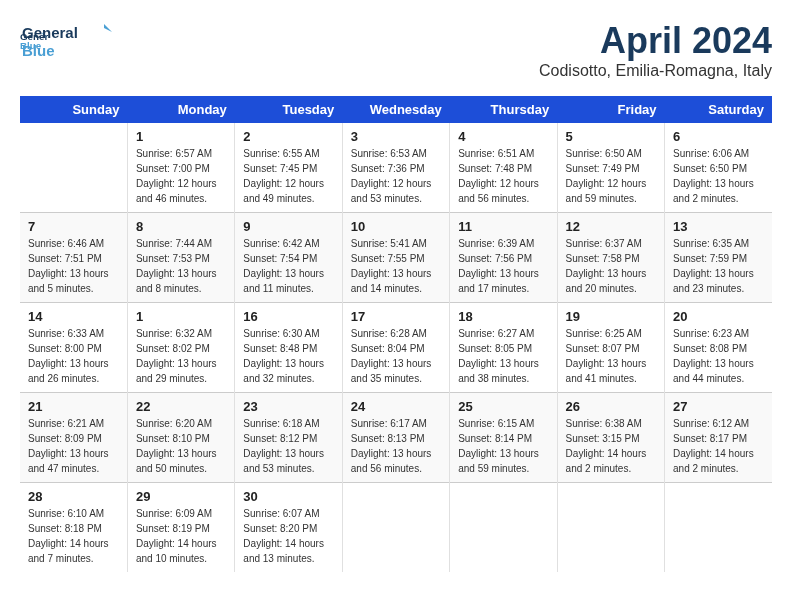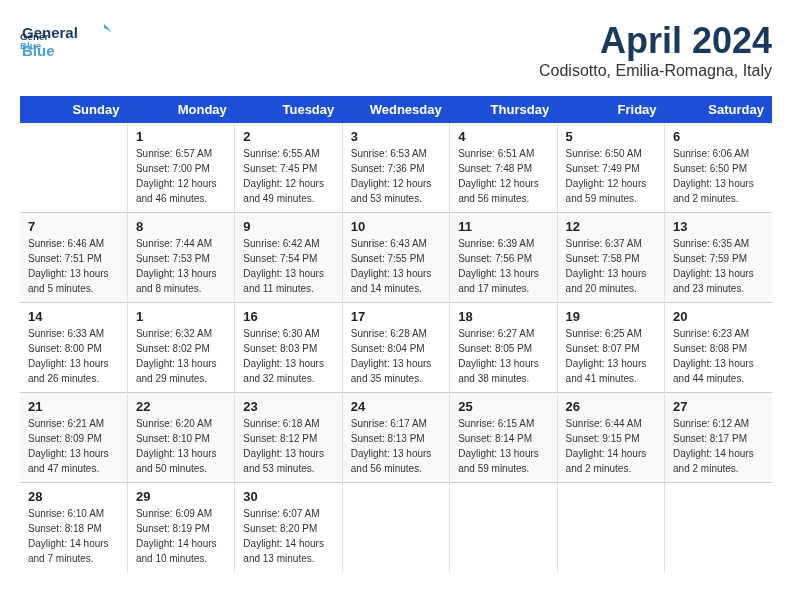--- a/index.html
+++ b/index.html
@@ -194,21 +194,21 @@
           <span class="day-num">9</span>
           <div class="day-detail">
             <div>Sunrise: 6:42 AM</div>
             <div>Sunset: 7:54 PM</div>
             <div>Daylight: 13 hours and 11 minutes.</div>
           </div>
         </td>
         <td>
           <span class="day-num">10</span>
           <div class="day-detail">
-            <div>Sunrise: 6:43 AM</div>
+            <div>Sunrise: 5:41 AM</div>
             <div>Sunset: 7:55 PM</div>
             <div>Daylight: 13 hours and 14 minutes.</div>
           </div>
         </td>
         <td>
           <span class="day-num">11</span>
           <div class="day-detail">
             <div>Sunrise: 6:39 AM</div>
             <div>Sunset: 7:56 PM</div>
             <div>Daylight: 13 hours and 17 minutes.</div>
@@ -245,21 +245,21 @@
           <div class="day-detail">
             <div>Sunrise: 6:32 AM</div>
             <div>Sunset: 8:02 PM</div>
             <div>Daylight: 13 hours and 29 minutes.</div>
           </div>
         </td>
         <td>
           <span class="day-num">16</span>
           <div class="day-detail">
             <div>Sunrise: 6:30 AM</div>
-            <div>Sunset: 8:03 PM</div>
+            <div>Sunset: 8:48 PM</div>
             <div>Daylight: 13 hours and 32 minutes.</div>
           </div>
         </td>
         <td>
           <span class="day-num">17</span>
           <div class="day-detail">
             <div>Sunrise: 6:28 AM</div>
             <div>Sunset: 8:04 PM</div>
             <div>Daylight: 13 hours and 35 minutes.</div>
           </div>
@@ -326,22 +326,22 @@
           <span class="day-num">25</span>
           <div class="day-detail">
             <div>Sunrise: 6:15 AM</div>
             <div>Sunset: 8:14 PM</div>
             <div>Daylight: 13 hours and 59 minutes.</div>
           </div>
         </td>
         <td>
           <span class="day-num">26</span>
           <div class="day-detail">
-            <div>Sunrise: 6:44 AM</div>
-            <div>Sunset: 9:15 PM</div>
+            <div>Sunrise: 6:38 AM</div>
+            <div>Sunset: 3:15 PM</div>
             <div>Daylight: 14 hours and 2 minutes.</div>
           </div>
         </td>
         <td>
           <span class="day-num">27</span>
           <div class="day-detail">
             <div>Sunrise: 6:12 AM</div>
             <div>Sunset: 8:17 PM</div>
             <div>Daylight: 14 hours and 2 minutes.</div>
           </div>

